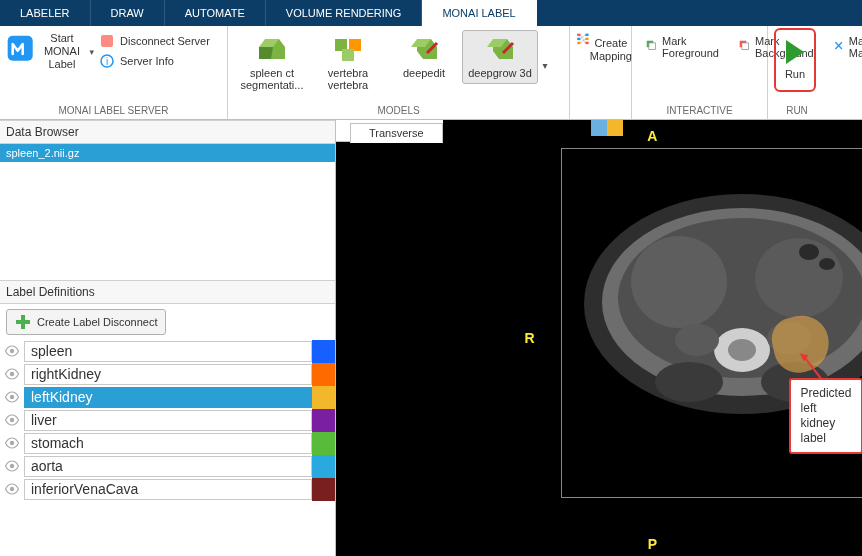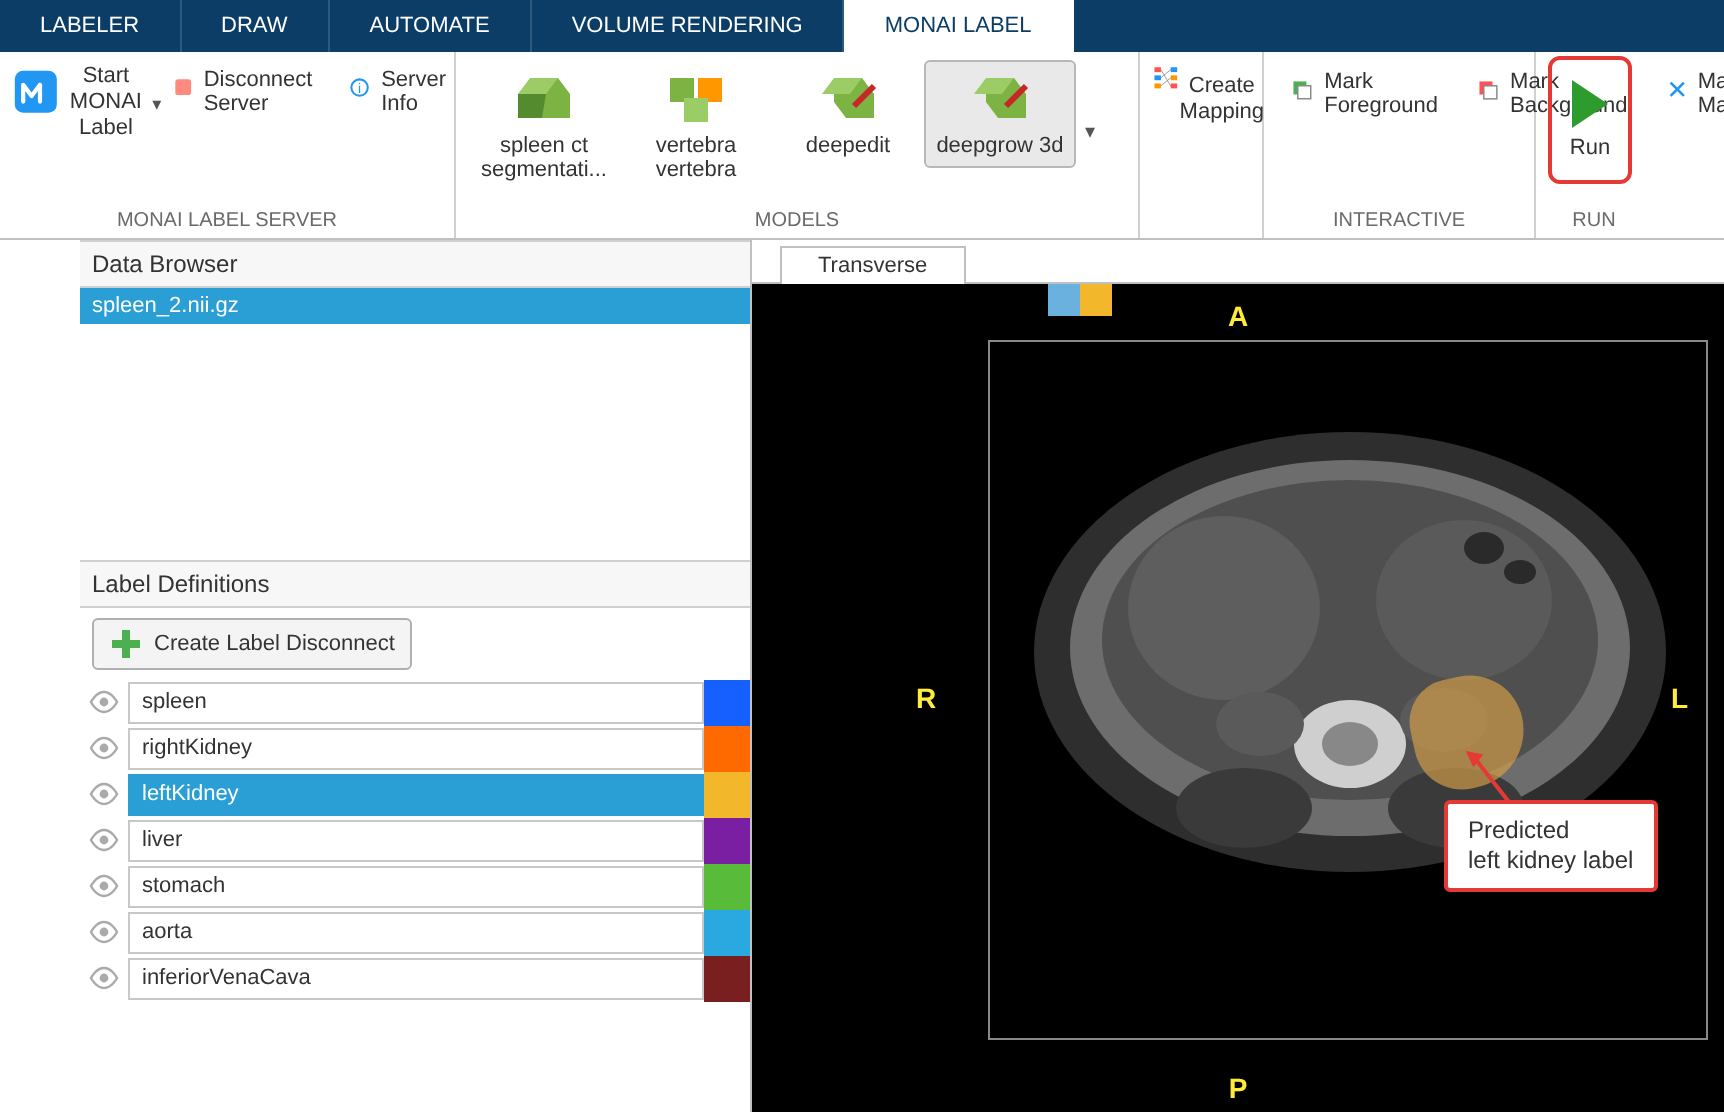--- a/index.html
+++ b/index.html
@@ -13,59 +13,59 @@
 
 .ribbon { background: #fff; height: 94px; display: flex; border-bottom: 1px solid #c0c0c0; }
 .ribbon-group { border-right: 1px solid #d0d0d0; display: flex; flex-direction: column; }
 .ribbon-group-body { flex: 1; display: flex; align-items: flex-start; padding: 4px 6px 0 6px; }
 .ribbon-group-label { font-size: 10px; color: #6a6a6a; text-align: center; padding: 2px 0 3px 0; }
 
 .big-button { display: flex; flex-direction: row; align-items: center; width: 72px; font-size: 11px; color: #333; text-align: center; padding-top: 2px; cursor: pointer; }
 .big-button .icon-sq { width: 34px; height: 34px; margin-bottom: 2px; }
 .big-button .lbl { line-height: 13px; }
 
-.small-btn-list { display: flex; flex-direction: row; gap: 2px; padding-top: 2px; }
+.small-btn-list { display: flex; flex-direction: column; gap: 2px; padding-top: 2px; }
 .small-btn { display: flex; align-items: center; font-size: 11px; color: #333; padding: 2px 6px; cursor: pointer; }
 .small-btn .sq { width: 14px; height: 14px; margin-right: 6px; }
 
 .models-row { display: flex; align-items: flex-start; padding-top: 4px; }
 .model-btn { display: flex; flex-direction: column; align-items: center; width: 76px; font-size: 11px; color: #333; text-align: center; padding: 4px 2px; border: 1px solid transparent; border-radius: 3px; cursor: pointer; }
 .model-btn.active { background: #e9e9e9; border-color: #b8b8b8; }
 .model-icon { width: 34px; height: 30px; margin-bottom: 2px; }
 .model-dd { width: 14px; display: flex; align-items: center; justify-content: center; color: #555; font-size: 10px; padding-top: 30px; }
 
 .run-group { padding: 2px 6px 0 6px; }
 .run-btn { border: 2px solid #e53935; border-radius: 6px; width: 42px; height: 64px; display: flex; flex-direction: column; align-items: center; justify-content: center; gap: 4px; cursor: pointer; }
 .run-btn .tri { width: 0; height: 0; border-left: 18px solid #2e9b2e; border-top: 12px solid transparent; border-bottom: 12px solid transparent; }
 .run-btn .lbl { font-size: 11px; color: #333; }
 
 .interactive-list { display: flex; flex-direction: row; gap: 0; padding-top: 2px; }
 .interactive-list .small-btn { padding: 3px 8px; }
 
 
-.main { display: flex; height: calc(556px - 26px - 94px); margin-left: 40px; }
+.main { display: flex; height: calc(556px - 26px - 94px); }
 .left-pane { width: 336px; border-right: 1px solid #c0c0c0; display: flex; flex-direction: column; overflow: hidden; }
-.right-pane { flex: 1; display: flex; flex-direction: column; background: #000; }
+.right-pane { flex: 1; display: flex; flex-direction: row; background: #000; }
 
 
 .section-header { font-size: 12px; color: #333; padding: 4px 6px; background: #f7f7f7; border-bottom: 1px solid #d0d0d0; border-top: 1px solid #d0d0d0; }
 .file-row { background: #2a9fd6; color: #fff; font-size: 11px; padding: 3px 6px; }
 .empty-space { flex: 0 0 118px; }
 
 
 .create-label { display: inline-flex; align-items: center; gap: 6px; margin: 5px 6px; padding: 4px 8px; border: 1px solid #b0b0b0; border-radius: 3px; background: #f4f4f4; font-size: 11px; color: #333; cursor: pointer; }
 .plus-icon { width: 16px; height: 16px; position: relative; }
 .plus-icon::before, .plus-icon::after { content: ""; position: absolute; background: #4caf50; }
 .plus-icon::before { left: 6px; top: 1px; width: 4px; height: 14px; }
 .plus-icon::after { top: 6px; left: 1px; height: 4px; width: 14px; }
 
 .label-row { display: flex; align-items: center; height: 23px; border-bottom: 1px solid #fff; }
 .label-row .eye { width: 24px; height: 23px; display: flex; align-items: center; justify-content: center; color: #aaa; }
 .label-row .eye svg { width: 16px; height: 16px; }
-.label-row input { flex: 1; height: 21px; border: 1px solid #c8c8c8; padding: 0 6px; font-size: 11px; color: #333; background: #fff; }
+.label-row input { flex: 1; height: 21px; border: 1px solid #c8c8c8; padding: 0 6px; font-size: 14px; color: #333; background: #fff; }
 .label-row.sel input { background: #2a9fd6; color: #fff; border-color: #2a9fd6; }
 .label-row .swatch { width: 23px; height: 23px; }
 
 
 .view-tab-bar { height: 22px; background: #fff; display: flex; align-items: flex-end; }
 .view-tab-spacer { width: 14px; border-bottom: 1px solid #c0c0c0; height: 22px; }
 .view-tab { background: #fff; border: 1px solid #c0c0c0; border-bottom: 1px solid #fff; font-size: 11px; color: #333; padding: 3px 18px; position: relative; top: 1px; }
 .view-tab-rest { flex: 1; border-bottom: 1px solid #c0c0c0; height: 22px; }
 
 .viewer { flex: 1; background: #000; position: relative; }

